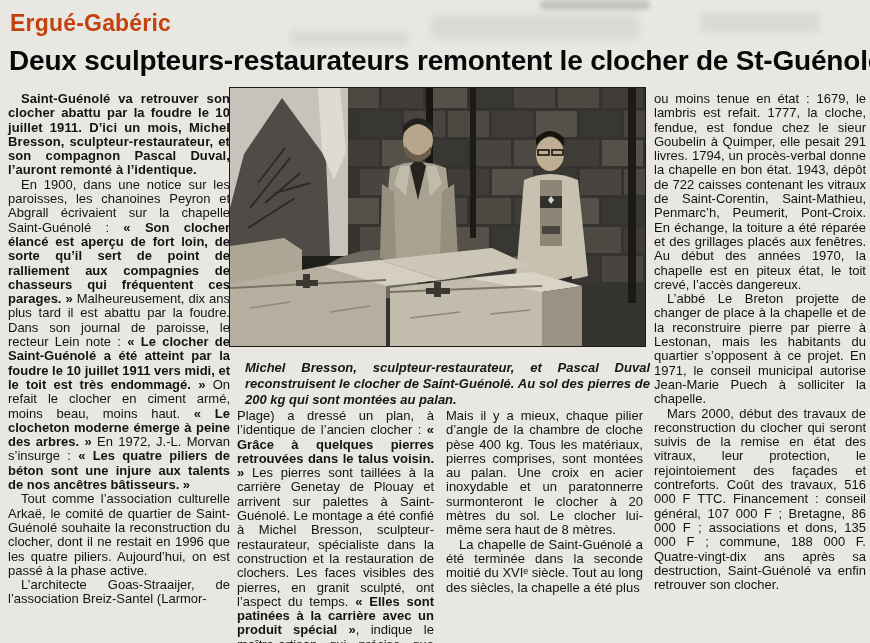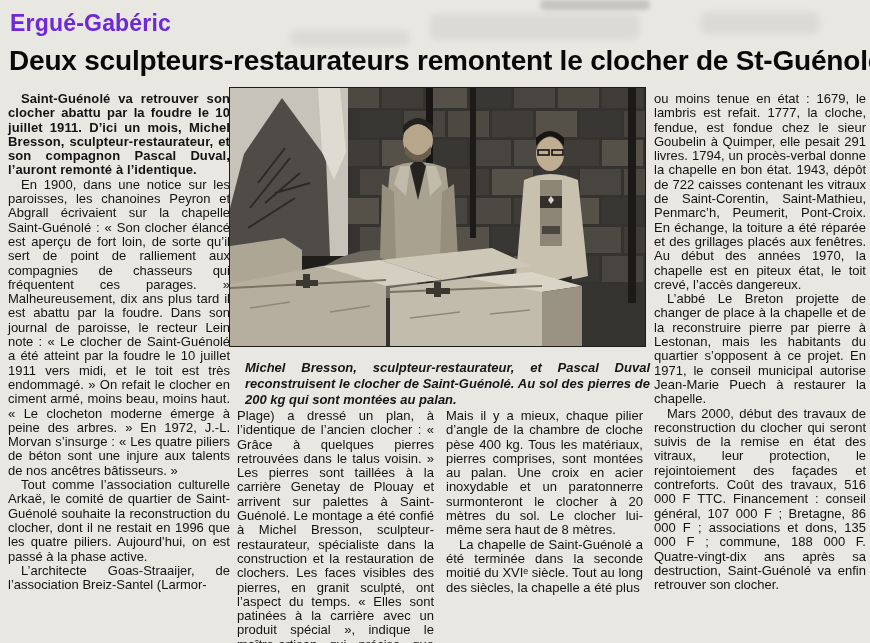--- a/index.html
+++ b/index.html
@@ -11,31 +11,31 @@
   }
   
   .bleed{position:absolute;background:rgba(60,60,60,.07);filter:blur(3px);border-radius:8px;}
   .bleed1{left:430px;top:14px;width:210px;height:26px;}
   .bleed2{left:700px;top:12px;width:120px;height:22px;}
   .bleed3{left:290px;top:30px;width:120px;height:16px;}
   .bleed4{left:540px;top:0px;width:110px;height:10px;background:rgba(40,40,40,.18);filter:blur(2px);}
 
   .kicker{
     position:absolute;left:10px;top:10px;margin:0;
-    font-size:23px;font-weight:700;letter-spacing:.2px;color:#6d28d9;
+    font-size:23px;font-weight:700;letter-spacing:.2px;color:#c2410c;
   }
   .headline{
     position:absolute;left:9px;top:45px;margin:0;width:858px;
     font-size:28px;font-weight:700;letter-spacing:-.2px;color:#090909;white-space:nowrap;
   }
   .col{position:absolute;text-align:justify;}
   .col p{margin:0;font-size:13px;line-height:14.3px;text-indent:13px;
     -webkit-hyphens:auto;hyphens:auto;}
   .col p.noindent{text-indent:0;}
-  .b{font-weight:400;}
+  .b{font-weight:700;}
   .col1{left:8px;top:92px;width:222px;}
   .lead{
     font-weight:700;font-size:13.2px;line-height:14.6px;margin:0 0 19px 0;
     text-align:justify;letter-spacing:.1px;text-indent:0;
   }
   .col2{left:237px;top:409px;width:197px;}
   .col3{left:446px;top:409px;width:197px;}
   .col4{left:654px;top:92px;width:212px;}
   .subhead{
     margin:11px 0 7px 0;text-align:center;font-size:15px;line-height:17px;
@@ -206,17 +206,17 @@
     <p class="noindent"><span>Plage) a dressé un plan, à l’identique de l’ancien clocher : </span><span class="b">« Grâce à quelques pierres retrouvées dans le talus voisin. »</span><span> Les pierres sont taillées à la carrière Genetay de Plouay et arrivent sur palettes à Saint-Guénolé. Le montage a été confié à Michel Bresson, sculpteur-restaurateur, spécialiste dans la construction et la restauration de clochers. Les faces visibles des pierres, en granit sculpté, ont l’aspect du temps. </span><span class="b">« Elles sont patinées à la carrière avec un produit spécial »</span><span>, indique le maître-artisan qui précise que chaque pierre du clocher pèse en moyenne 200 kg.</span></p>
   </div>
 
   <div class="col col3">
     <p class="noindent"><span>Mais il y a mieux, chaque pilier d’angle de la chambre de cloche pèse 400 kg. Tous les matériaux, pierres comprises, sont montées au palan. Une croix en acier inoxydable et un paratonnerre surmonteront le clocher à 20 mètres du sol. Le clocher lui-même sera haut de 8 mètres.</span></p>
     <p><span>La chapelle de Saint-Guénolé a été terminée dans la seconde moitié du XVIᵉ siècle. Tout au long des siècles, la chapelle a été plus</span></p>
   </div>
 
   <div class="col col4">
     <p class="noindent"><span>ou moins tenue en état : 1679, le lambris est refait. 1777, la cloche, fendue, est fondue chez le sieur Goubelin à Quimper, elle pesait 291 livres. 1794, un procès-verbal donne la chapelle en bon état. 1943, dépôt de 722 caisses contenant les vitraux de Saint-Corentin, Saint-Mathieu, Penmarc’h, Peumerit, Pont-Croix. En échange, la toiture a été réparée et des grillages placés aux fenêtres. Au début des années 1970, la chapelle est en piteux état, le toit crevé, l’accès dangereux.</span></p>
-    <p><span>L’abbé Le Breton projette de changer de place à la chapelle et de la reconstruire pierre par pierre à Lestonan, mais les habitants du quartier s’opposent à ce projet. En 1971, le conseil municipal autorise Jean-Marie Puech à restaurer la chapelle.</span></p>
+    <p><span>L’abbé Le Breton projette de changer de place à la chapelle et de la reconstruire pierre par pierre à Lestonan, mais les habitants du quartier s’opposent à ce projet. En 1971, le conseil municipal autorise Jean-Marie Puech à solliciter la chapelle.</span></p>
     <p><span>Mars 2000, début des travaux de reconstruction du clocher qui seront suivis de la remise en état des vitraux, leur protection, le rejointoiement des façades et contreforts. Coût des travaux, 516 000 F TTC. Financement : conseil général, 107 000 F ; Bretagne, 86 000 F ; associations et dons, 135 000 F ; commune, 188 000 F. Quatre-vingt-dix ans après sa destruction, Saint-Guénolé va enfin retrouver son clocher.</span></p>
   </div>
 
 </div>
 
 </body></html>

